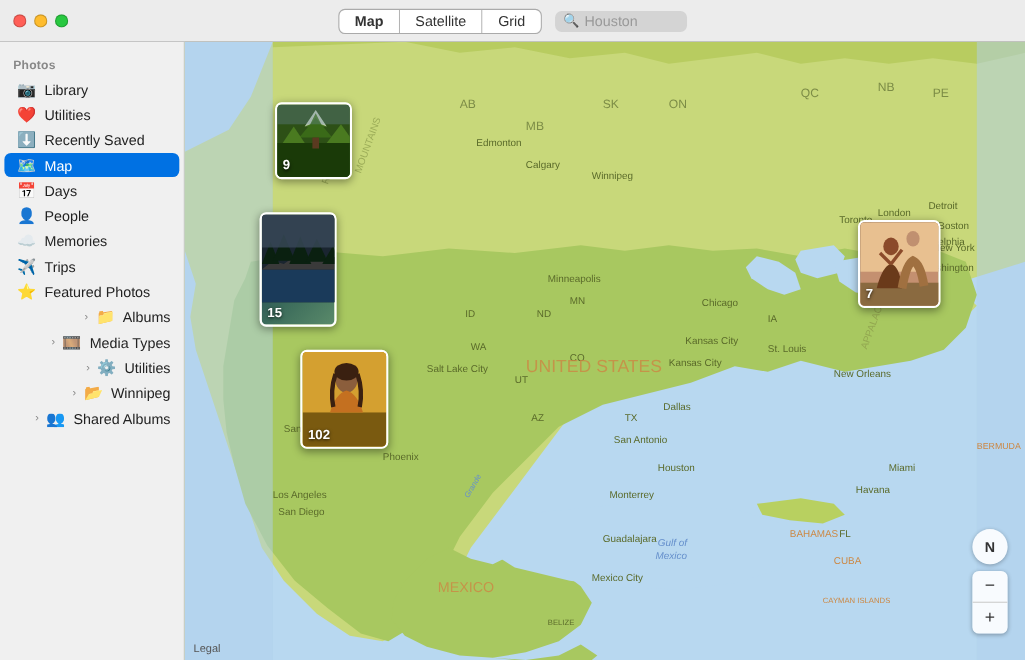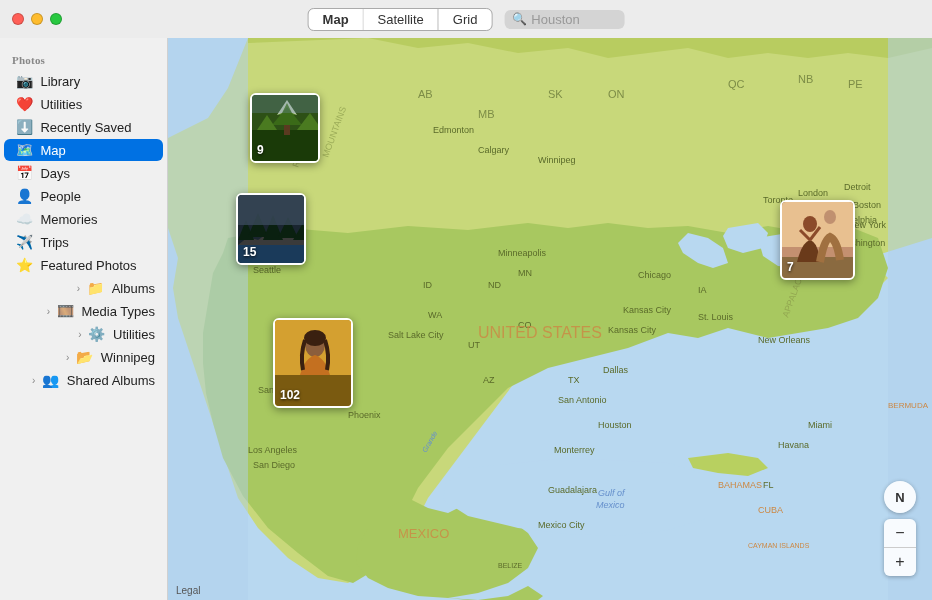--- a/index.html
+++ b/index.html
@@ -72,21 +72,20 @@
       padding: 8px 0;
       border-right: 1px solid #d0d0d0;
     }
     .sidebar-section-label {
       font-size: 11px;
       font-weight: 600;
       color: #888;
       padding: 8px 12px 3px 12px;
       letter-spacing: 0.02em;
       text-transform: none;
-      font-family: Liberation Serif, serif;
     }
     .sidebar-item {
       display: flex;
       align-items: center;
       gap: 7px;
       padding: 3px 8px 3px 12px;
       font-size: 13px;
       color: #222;
       border-radius: 6px;
       margin: 1px 4px;
@@ -403,21 +402,21 @@
 
           <polygon points="25,20 35,5 45,20 40,18 35,8 30,18" fill="#e8e8e8" opacity="0.7"></polygon>
 
           <rect x="0" y="0" width="70" height="18" fill="#7090b0" opacity="0.3"></rect>
         </svg>
         <div class="photo-count">9</div>
       </div>
     </div>
 
     <div class="photo-pin" style="top:155px; left:68px;">
-      <div class="photo-thumb coast-photo" style="width:70px; height:72px;">
+      <div class="photo-thumb coast-photo" style="width:70px; height:104px;">
         <svg width="70" height="80" viewBox="0 0 70 80" xmlns="http://www.w3.org/2000/svg">
           <rect width="70" height="80" fill="#1a2530"></rect>
 
           <rect x="0" y="50" width="70" height="30" fill="#1a3a5a"></rect>
 
           <path d="M 0 50 L 10 42 L 20 45 L 30 38 L 40 42 L 50 36 L 60 40 L 70 38 L 70 50 Z" fill="#3a3a3a"></path>
 
           <polygon points="0,45 8,25 16,45" fill="#0a2010"></polygon>
           <polygon points="10,42 20,18 30,42" fill="#0a2010"></polygon>
           <polygon points="25,45 35,20 45,45" fill="#0a2010"></polygon>

